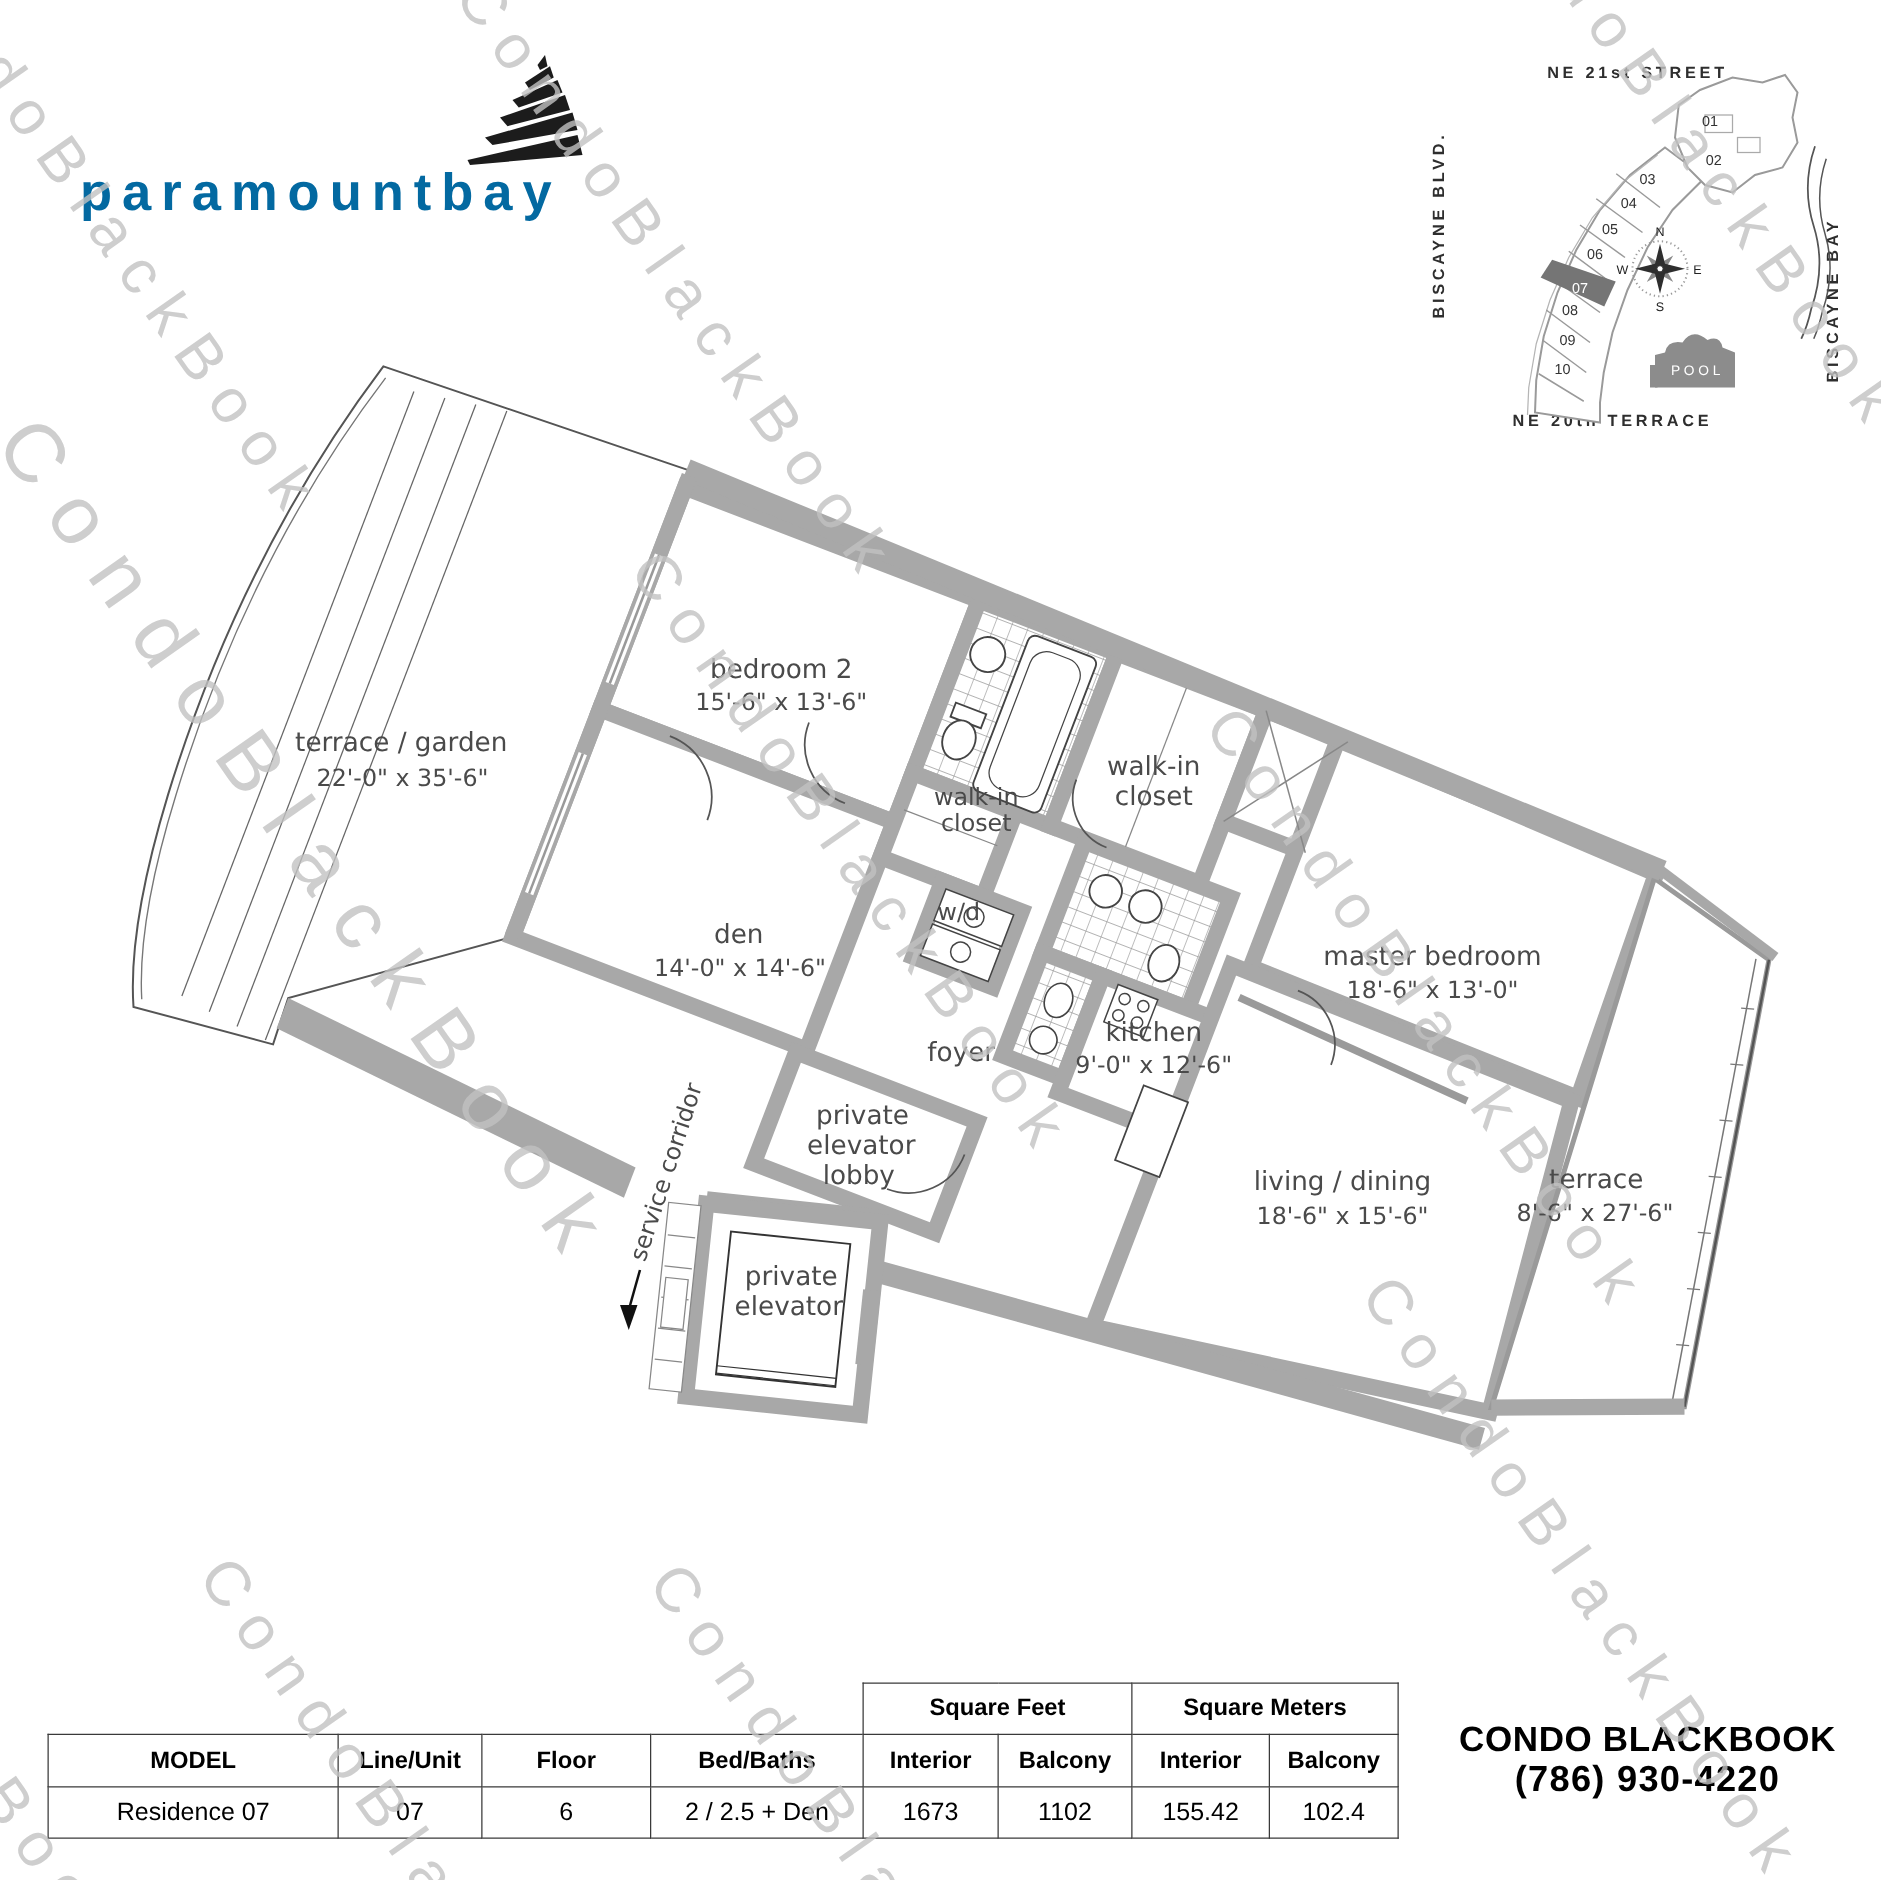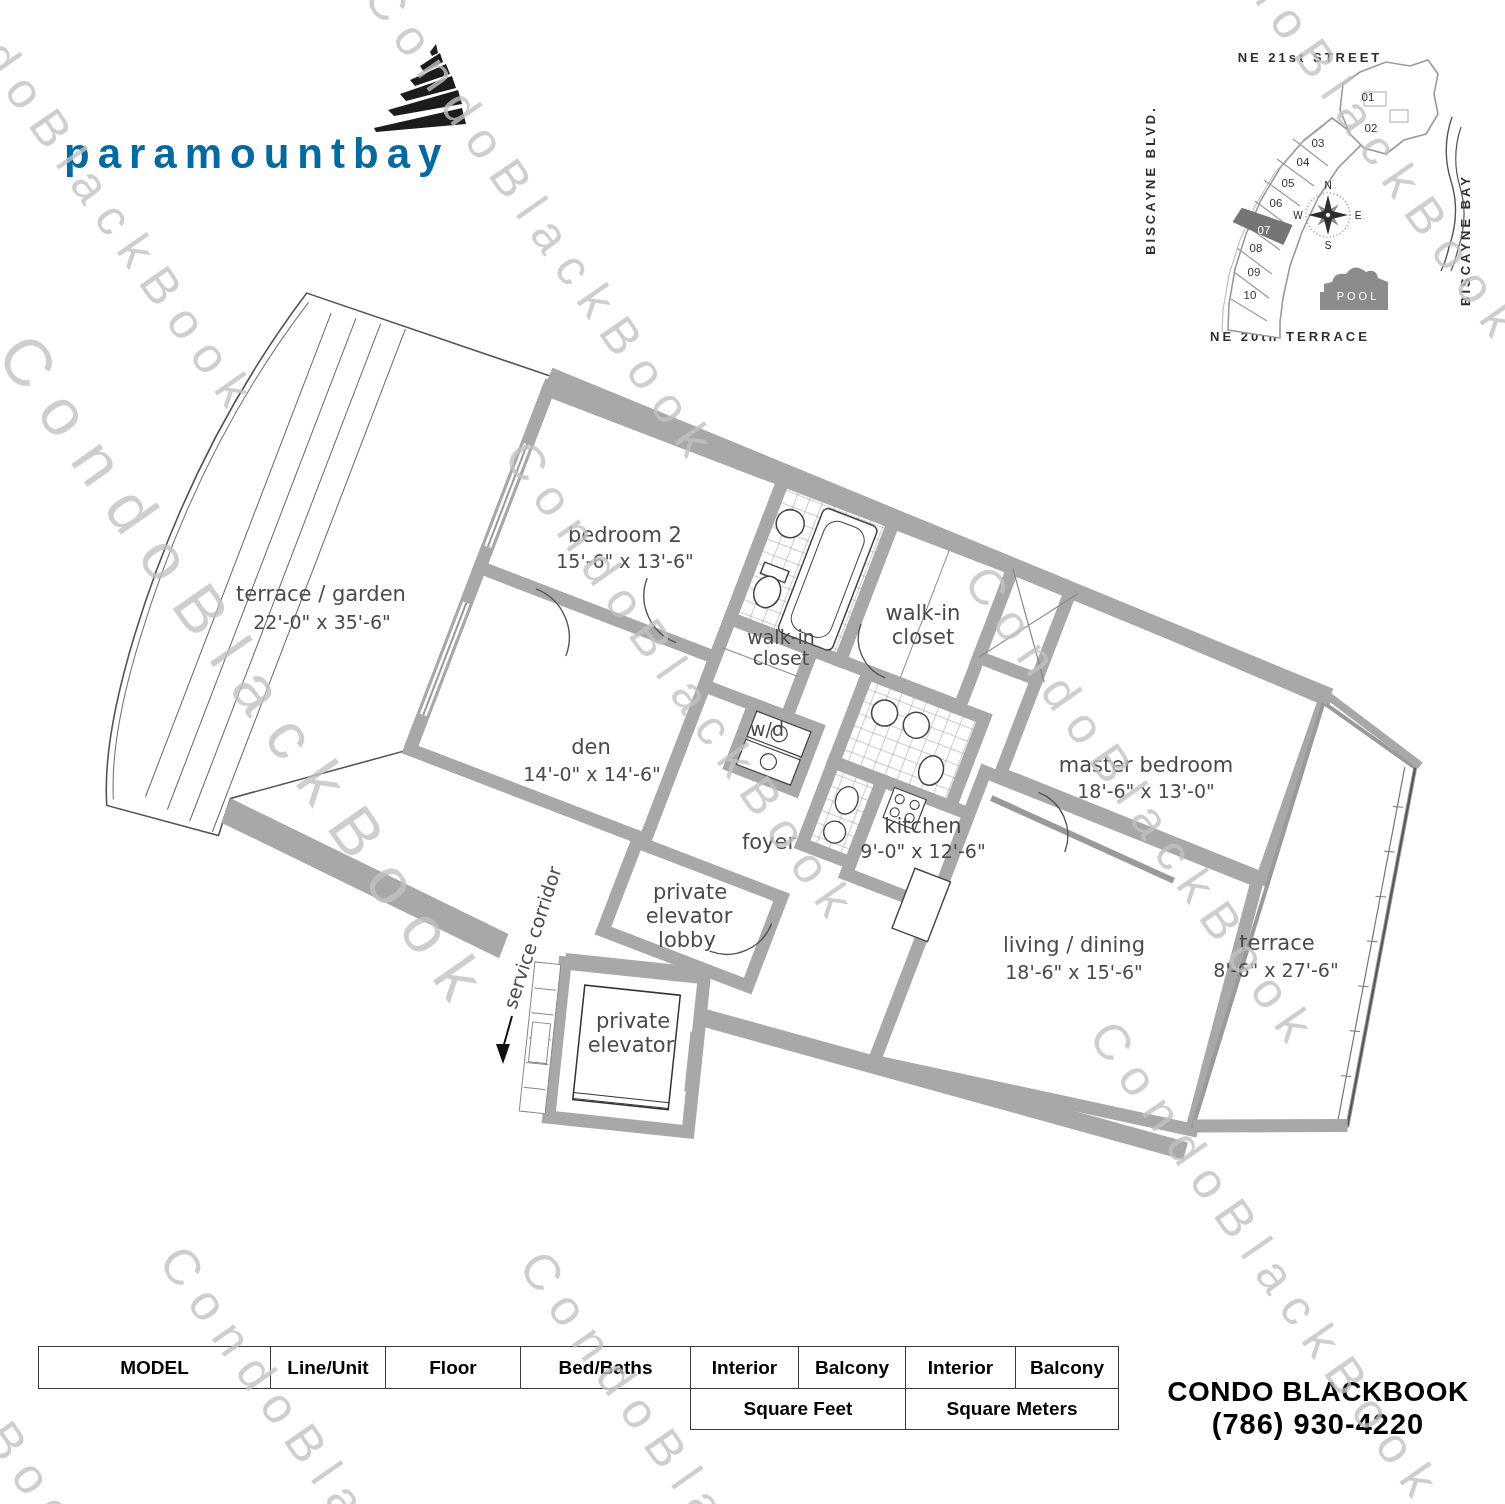--- a/index.html
+++ b/index.html
@@ -313,33 +313,43 @@
         <col style="width:115px">
         <col style="width:135px">
         <col style="width:170px">
       <col style="width:108px">
         <col style="width:107px">
         <col style="width:110px">
         <col style="width:103px">
     </colgroup>
     <tbody>
         <tr>
+      <td class="nb" colspan="4"></td>
+      <td class="gh" colspan="2">Square Feet</td>
+      <td class="gh" colspan="2">Square Meters</td>
+    </tr>
+    <tr>
       <th>MODEL</th>
       <th>Line/Unit</th>
       <th>Floor</th>
       <th>Bed/Baths</th>
       <th>Interior</th>
       <th>Balcony</th>
       <th>Interior</th>
       <th>Balcony</th>
     </tr>
     <tr>
-      <td class="nb" colspan="4"></td>
-      <td class="gh" colspan="2">Square Feet</td>
-      <td class="gh" colspan="2">Square Meters</td>
+      <td class="dv">Residence 07</td>
+      <td class="dv">07</td>
+      <td class="dv">6</td>
+      <td class="dv">2 / 2.5 + Den</td>
+      <td class="dv">1673</td>
+      <td class="dv">1102</td>
+      <td class="dv">155.42</td>
+      <td class="dv">102.4</td>
     </tr>
   </tbody>
     </table>
 
   <div id="contact">
     <div class="c1">CONDO BLACKBOOK</div>
     <div class="c2">(786) 930-4220</div>
   </div>
 
 </div>

